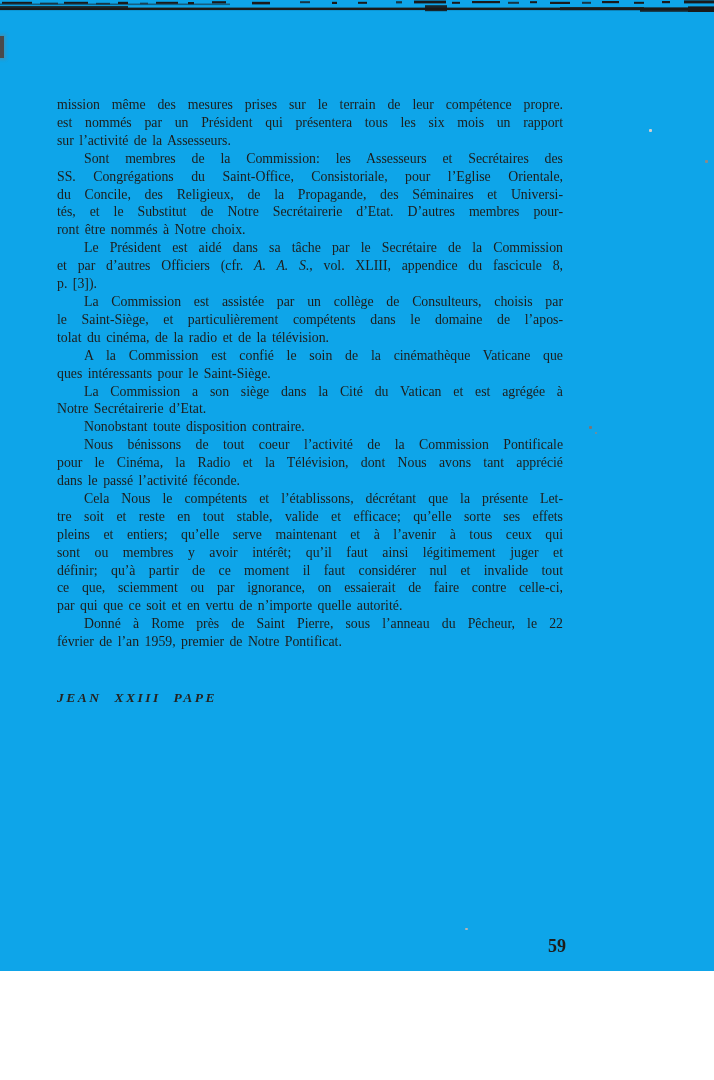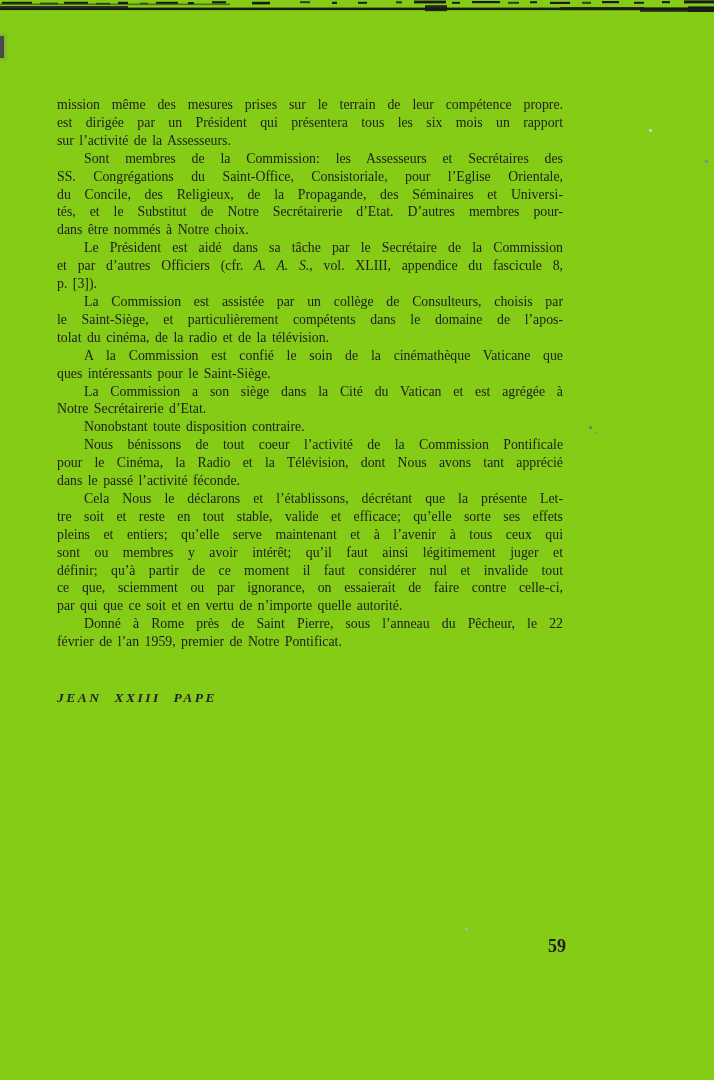--- a/index.html
+++ b/index.html
@@ -4,22 +4,22 @@
 <style>
   html, body { margin: 0; padding: 0; }
   body {
     width: 714px; height: 1080px;
     background: #ffffff;
     font-family: "Liberation Serif", serif;
     overflow: hidden;
   }
   .page {
     position: relative;
-    width: 714px; height: 1080px;
-    background: #84cc16;
+    width: 714px; height: 971px;
+    background: #0ea5e9;
   }
   .top-artifact {
     position: absolute; top: 0; left: 0;
     width: 714px; height: 18px;
   }
   .left-artifact {
     position: absolute; top: 36px; left: 0;
     width: 4px; height: 22px;
     background: #4a4a4a;
     box-shadow: 0 0 3px 2px rgba(120,120,120,0.35);
@@ -104,42 +104,42 @@
   <div class="left-artifact"></div>
 
   <div class="speck" style="left:589px; top:426px; width:3px; height:3px; background:#777;"></div>
   <div class="speck" style="left:595px; top:432px; width:2px; height:2px; background:#888;"></div>
   <div class="speck" style="left:649px; top:129px; width:3px; height:3px; background:#cfcfcf;"></div>
   <div class="speck" style="left:705px; top:160px; width:3px; height:3px; background:#8a8a8a;"></div>
   <div class="speck" style="left:465px; top:928px; width:3px; height:2px; background:#b5b5b5;"></div>
 
   <div class="text-block" id="text-block">
       <div class="line">mission même des mesures prises sur le terrain de leur compétence propre.</div>
-      <div class="line">est dirigée par un Président qui présentera tous les six mois un rapport</div>
+      <div class="line">est nommés par un Président qui présentera tous les six mois un rapport</div>
       <div class="line last">sur l’activité de la Assesseurs.</div>
       <div class="line indent">Sont membres de la Commission: les Assesseurs et Secrétaires des</div>
       <div class="line">SS. Congrégations du Saint-Office, Consistoriale, pour l’Eglise Orientale,</div>
       <div class="line">du Concile, des Religieux, de la Propagande, des Séminaires et Universi-</div>
       <div class="line">tés, et le Substitut de Notre Secrétairerie d’Etat. D’autres membres pour-</div>
-      <div class="line last">dans être nommés à Notre choix.</div>
+      <div class="line last">ront être nommés à Notre choix.</div>
       <div class="line indent">Le Président est aidé dans sa tâche par le Secrétaire de la Commission</div>
       <div class="line"><span>et par d’autres Officiers (cfr. </span><em>A. A. S.</em><span>, vol. XLIII, appendice du fascicule 8,</span></div>
       <div class="line last">p. [3]).</div>
       <div class="line indent">La Commission est assistée par un collège de Consulteurs, choisis par</div>
       <div class="line">le Saint-Siège, et particulièrement compétents dans le domaine de l’apos-</div>
       <div class="line last">tolat du cinéma, de la radio et de la télévision.</div>
       <div class="line indent">A la Commission est confié le soin de la cinémathèque Vaticane que</div>
       <div class="line last">ques intéressants pour le Saint-Siège.</div>
       <div class="line indent">La Commission a son siège dans la Cité du Vatican et est agrégée à</div>
       <div class="line last">Notre Secrétairerie d’Etat.</div>
       <div class="line indent last">Nonobstant toute disposition contraire.</div>
       <div class="line indent">Nous bénissons de tout coeur l’activité de la Commission Pontificale</div>
       <div class="line">pour le Cinéma, la Radio et la Télévision, dont Nous avons tant apprécié</div>
       <div class="line last">dans le passé l’activité féconde.</div>
-      <div class="line indent">Cela Nous le déclarons et l’établissons, décrétant que la présente Let-</div>
+      <div class="line indent">Cela Nous le compétents et l’établissons, décrétant que la présente Let-</div>
       <div class="line">tre soit et reste en tout stable, valide et efficace; qu’elle sorte ses effets</div>
       <div class="line">pleins et entiers; qu’elle serve maintenant et à l’avenir à tous ceux qui</div>
       <div class="line">sont ou membres y avoir intérêt; qu’il faut ainsi légitimement juger et</div>
       <div class="line">définir; qu’à partir de ce moment il faut considérer nul et invalide tout</div>
       <div class="line">ce que, sciemment ou par ignorance, on essaierait de faire contre celle-ci,</div>
       <div class="line last">par qui que ce soit et en vertu de n’importe quelle autorité.</div>
       <div class="line indent">Donné à Rome près de Saint Pierre, sous l’anneau du Pêcheur, le 22</div>
       <div class="line last">février de l’an 1959, premier de Notre Pontificat.</div>
     </div>
 

